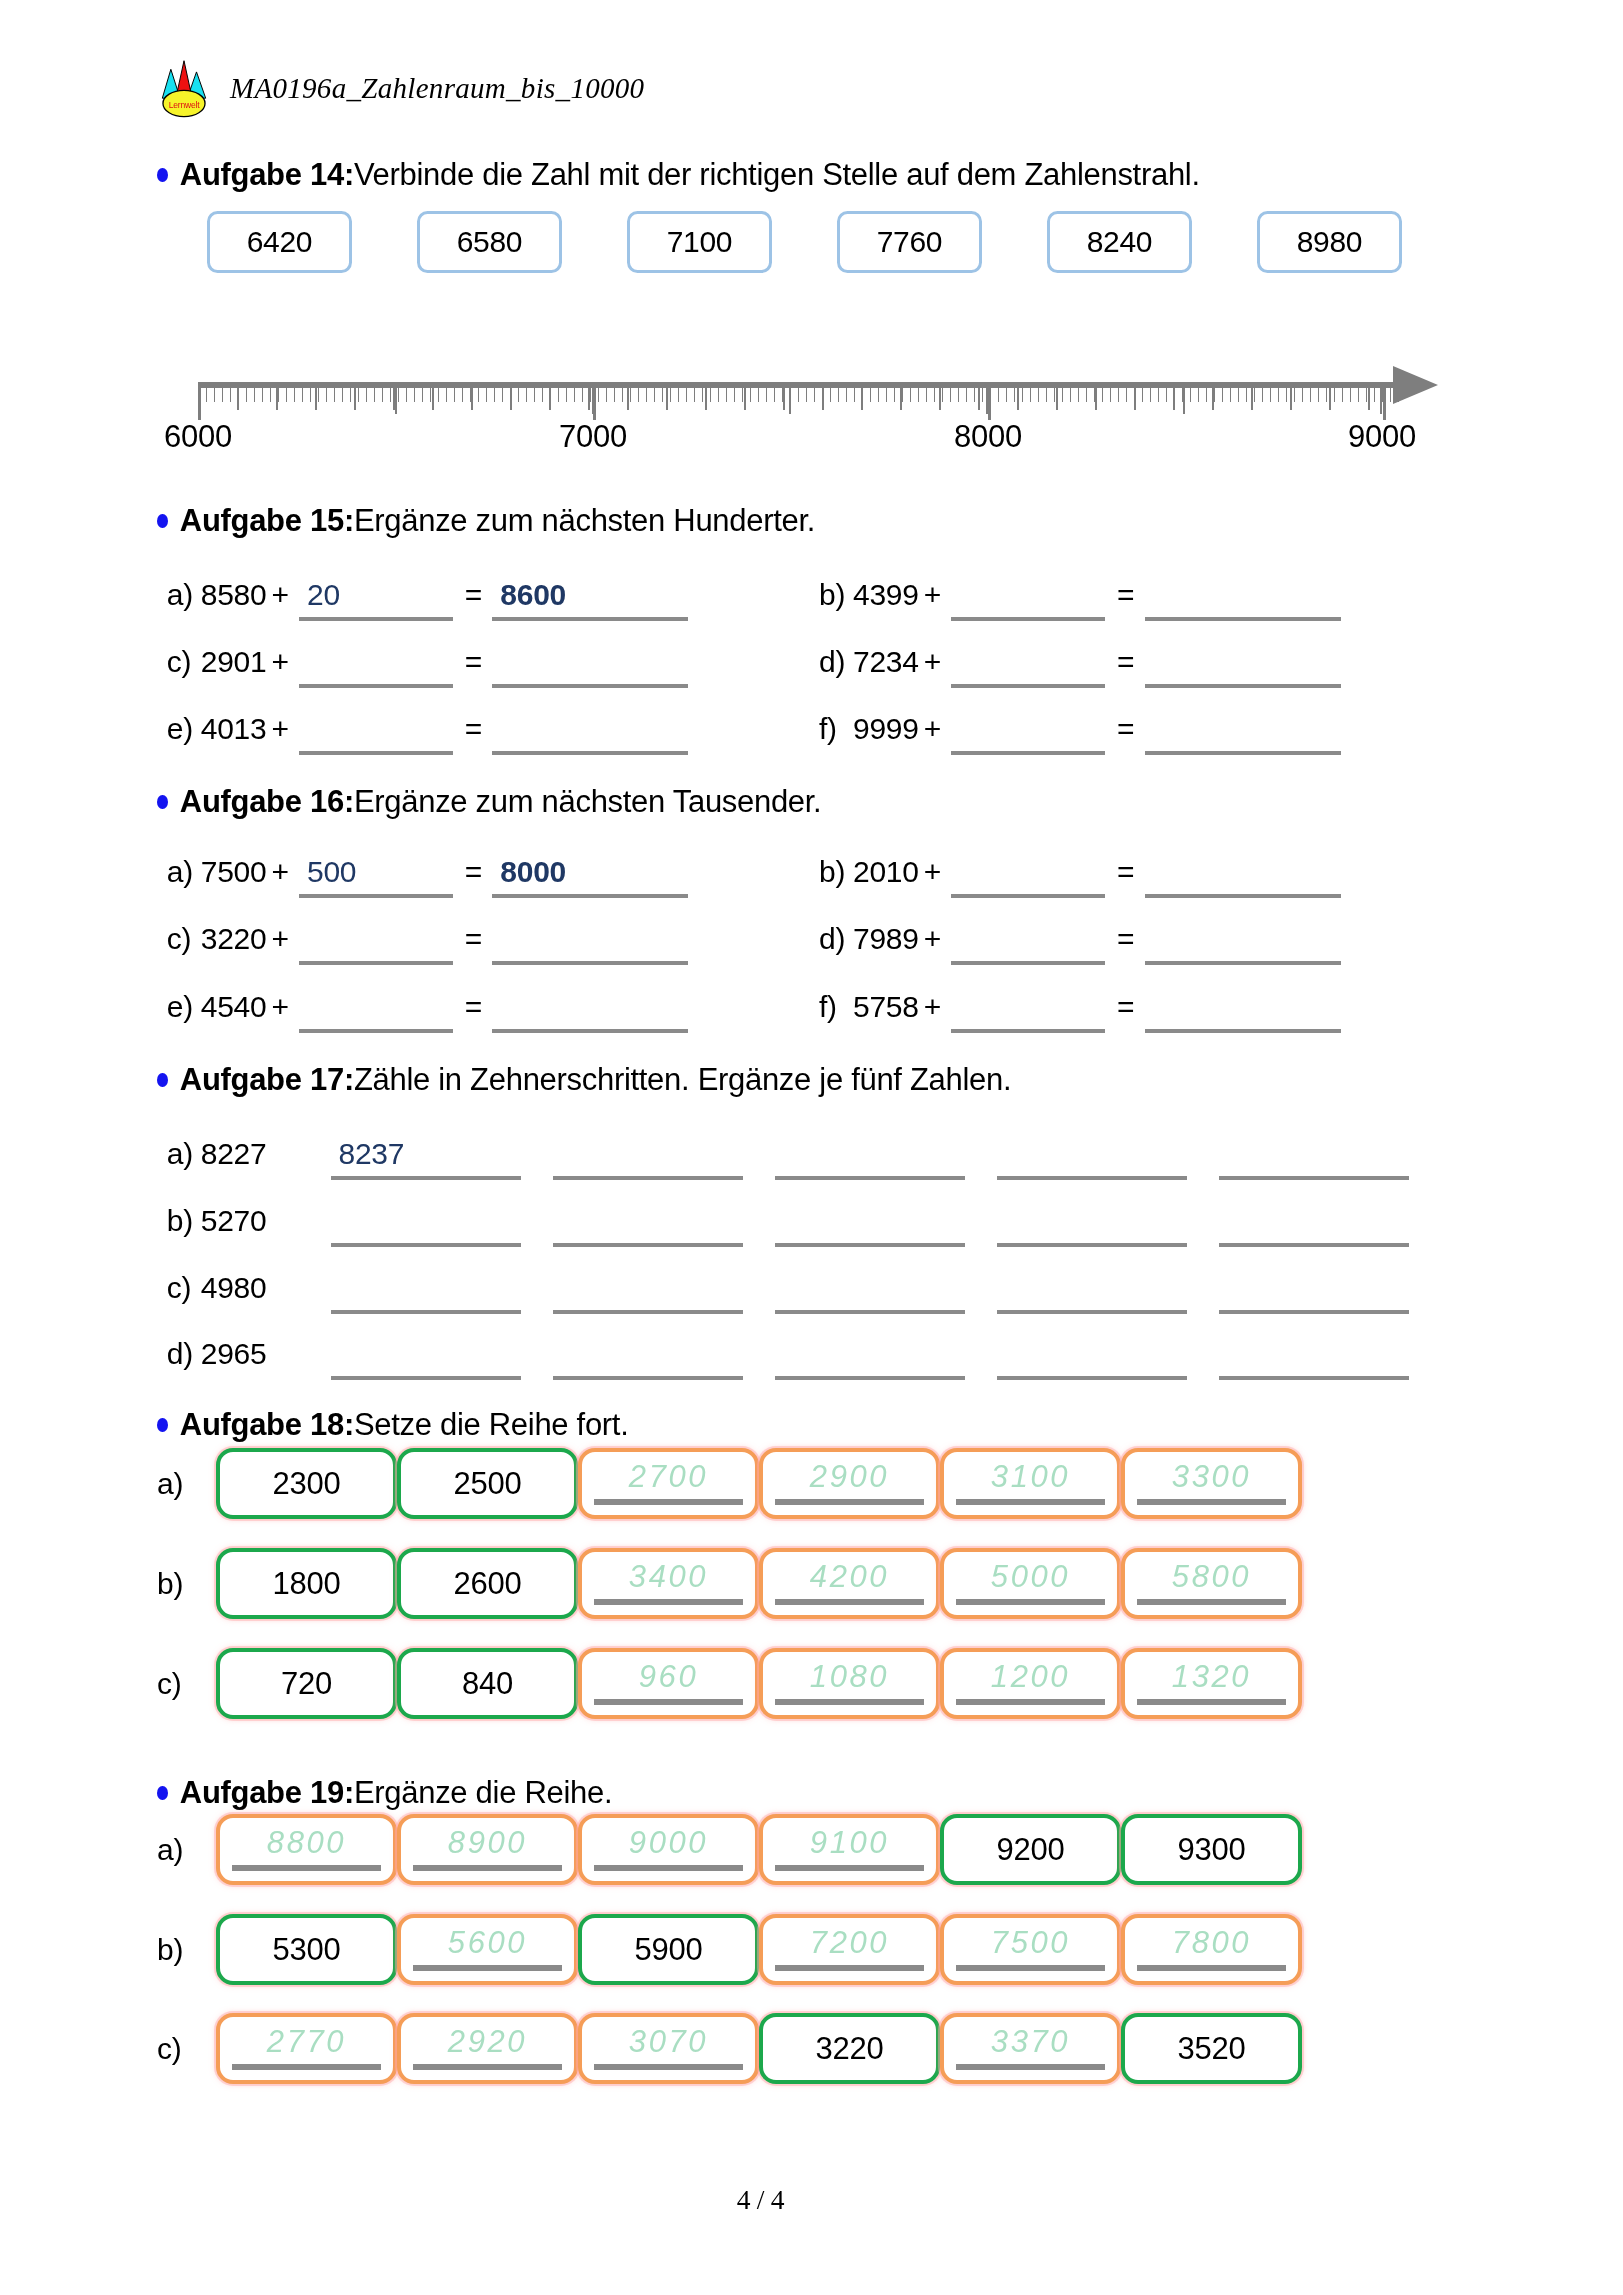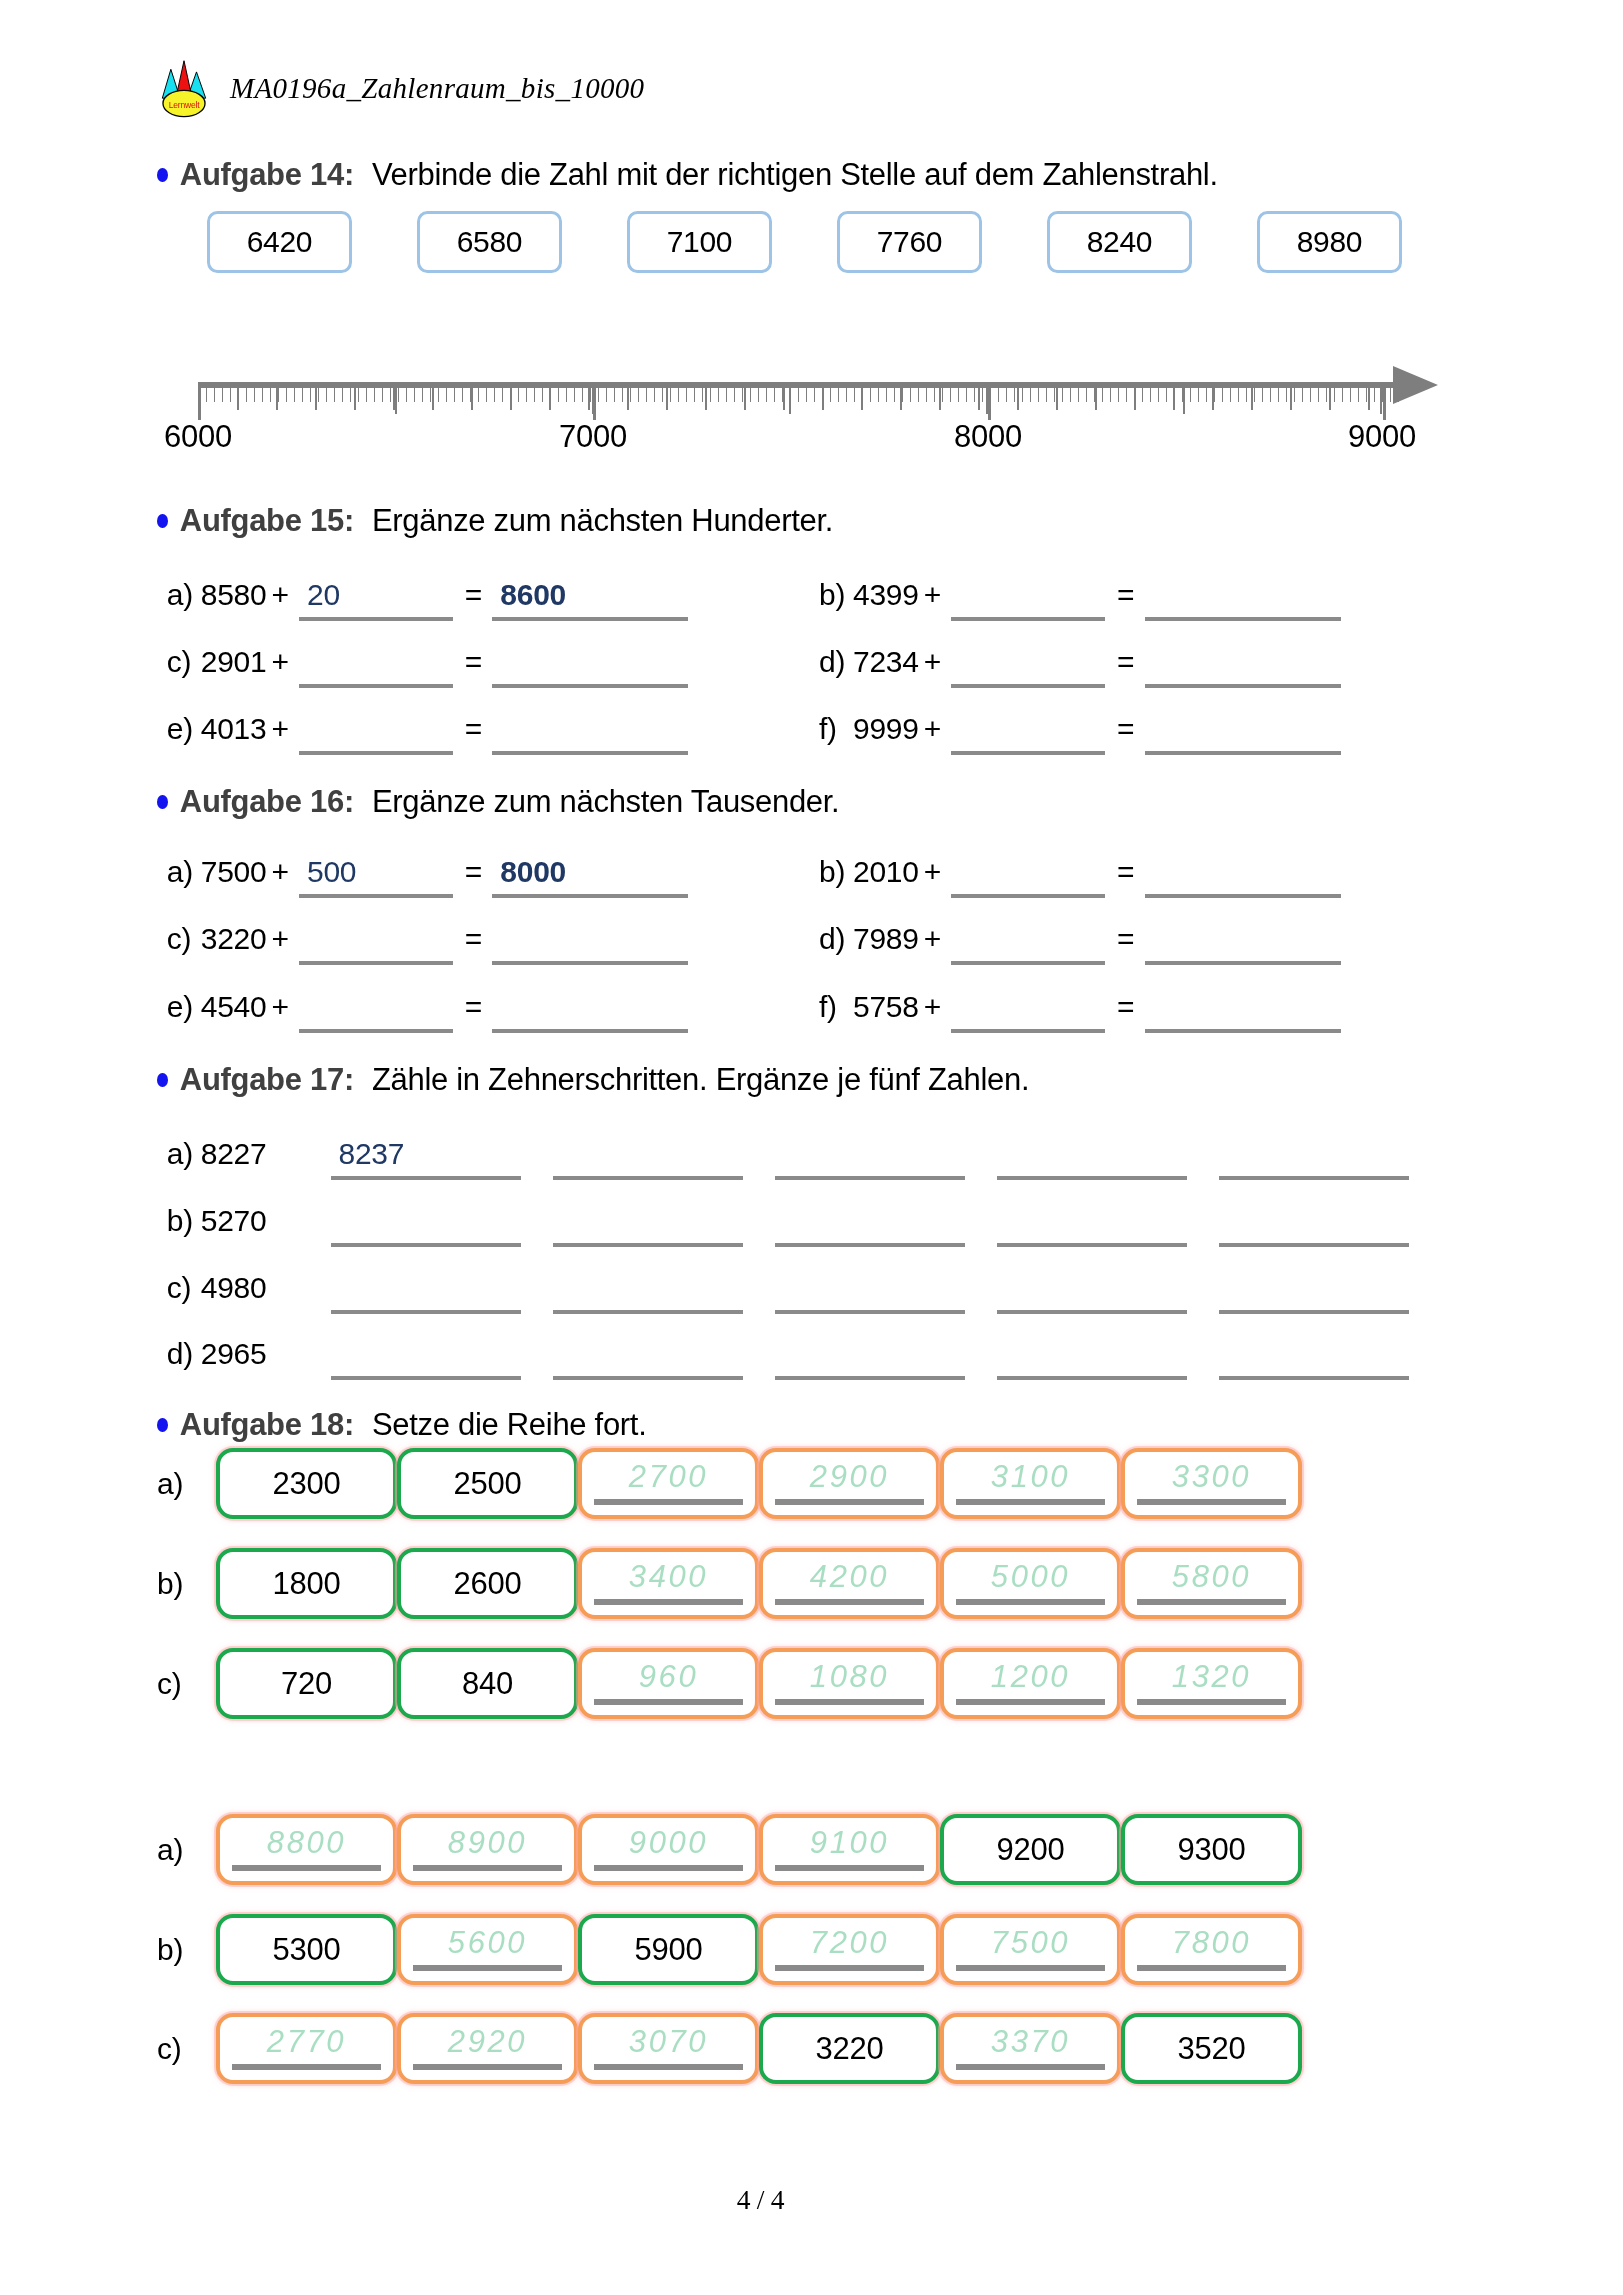--- a/index.html
+++ b/index.html
@@ -7,21 +7,21 @@
         font-family:"Liberation Sans",sans-serif;color:#000;letter-spacing:-0.3px;}
 
   
   .logo{position:absolute;left:161px;top:60px;width:46px;height:58px;}
   .doc-title{position:absolute;left:230px;top:72px;font-family:"Liberation Serif",serif;
              font-style:italic;font-size:29px;letter-spacing:0.3px;}
 
   
   .stitle{position:absolute;left:157px;display:flex;align-items:center;font-size:31px;white-space:nowrap;}
   .bullet{display:inline-block;width:11px;height:14.4px;border-radius:50%;background:#1414f0;margin-right:11.8px;flex:0 0 auto;}
-  .stitle .lbl{color:#404040;font-weight:bold;margin-right:18px;}
+  .stitle .lbl{color:#000000;font-weight:bold;margin-right:0;}
 
   
   .cards{position:absolute;left:207px;top:211px;display:flex;gap:65px;}
   .card{width:139px;height:56px;border:3.3px solid #9dc3e6;border-radius:10.5px;
         display:flex;align-items:center;justify-content:center;font-size:30px;background:#fff;}
 
   
   .nline{position:absolute;left:0;top:0;width:1623px;height:0;}
   .rline{position:absolute;left:198px;top:382px;width:1202px;height:5.9px;background:#7e7e7e;}
   .rarrow{position:absolute;left:1393px;top:366px;width:0;height:0;
@@ -363,20 +363,25 @@
           <span class="ghost">1200</span>
           <div class="uline"></div>
         </div>
       <div class="sbox obox">
           <span class="ghost">1320</span>
           <div class="uline"></div>
         </div>
     </div>
   </div>
 
+  <div class="stitle" style="top:1775px;">
+    <span class="bullet"></span>
+    <span class="lbl">Aufgabe 19:</span>
+    <span>Ergänze die Reihe.</span>
+  </div>
 
   <div class="srow" style="top:1814px;">
     <span class="rlabel">a)</span>
     <div class="boxes">
       <div class="sbox obox">
           <span class="ghost">8800</span>
           <div class="uline"></div>
         </div>
       <div class="sbox obox">
           <span class="ghost">8900</span>

